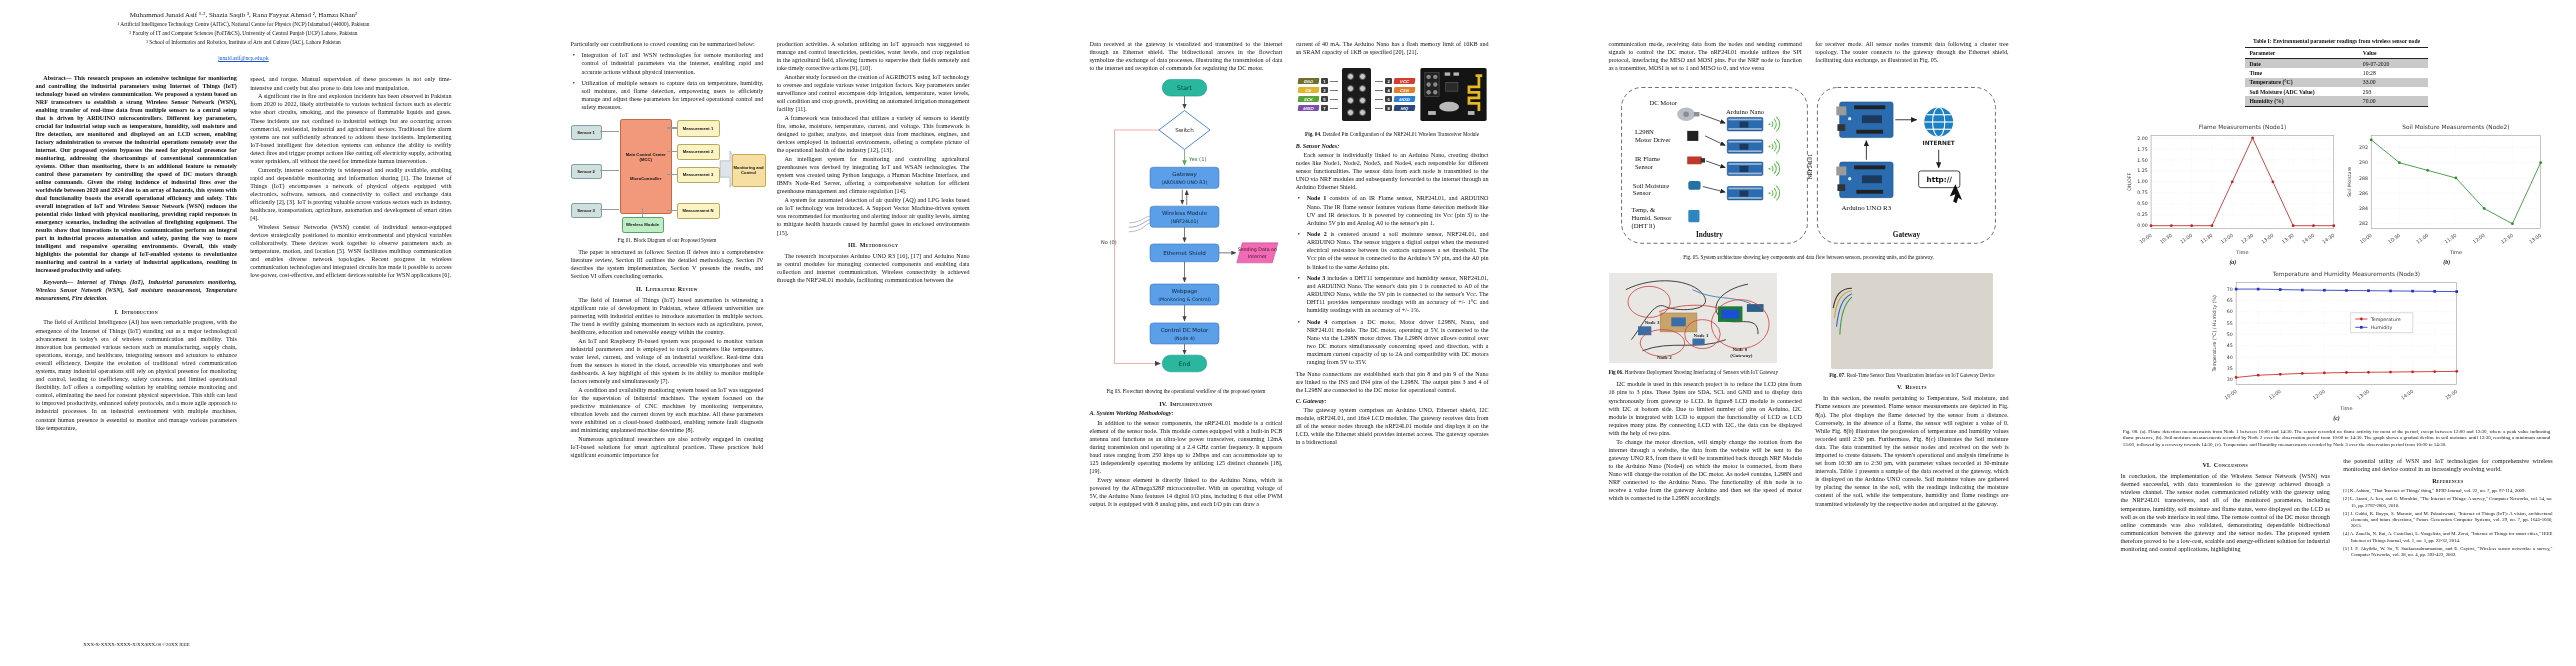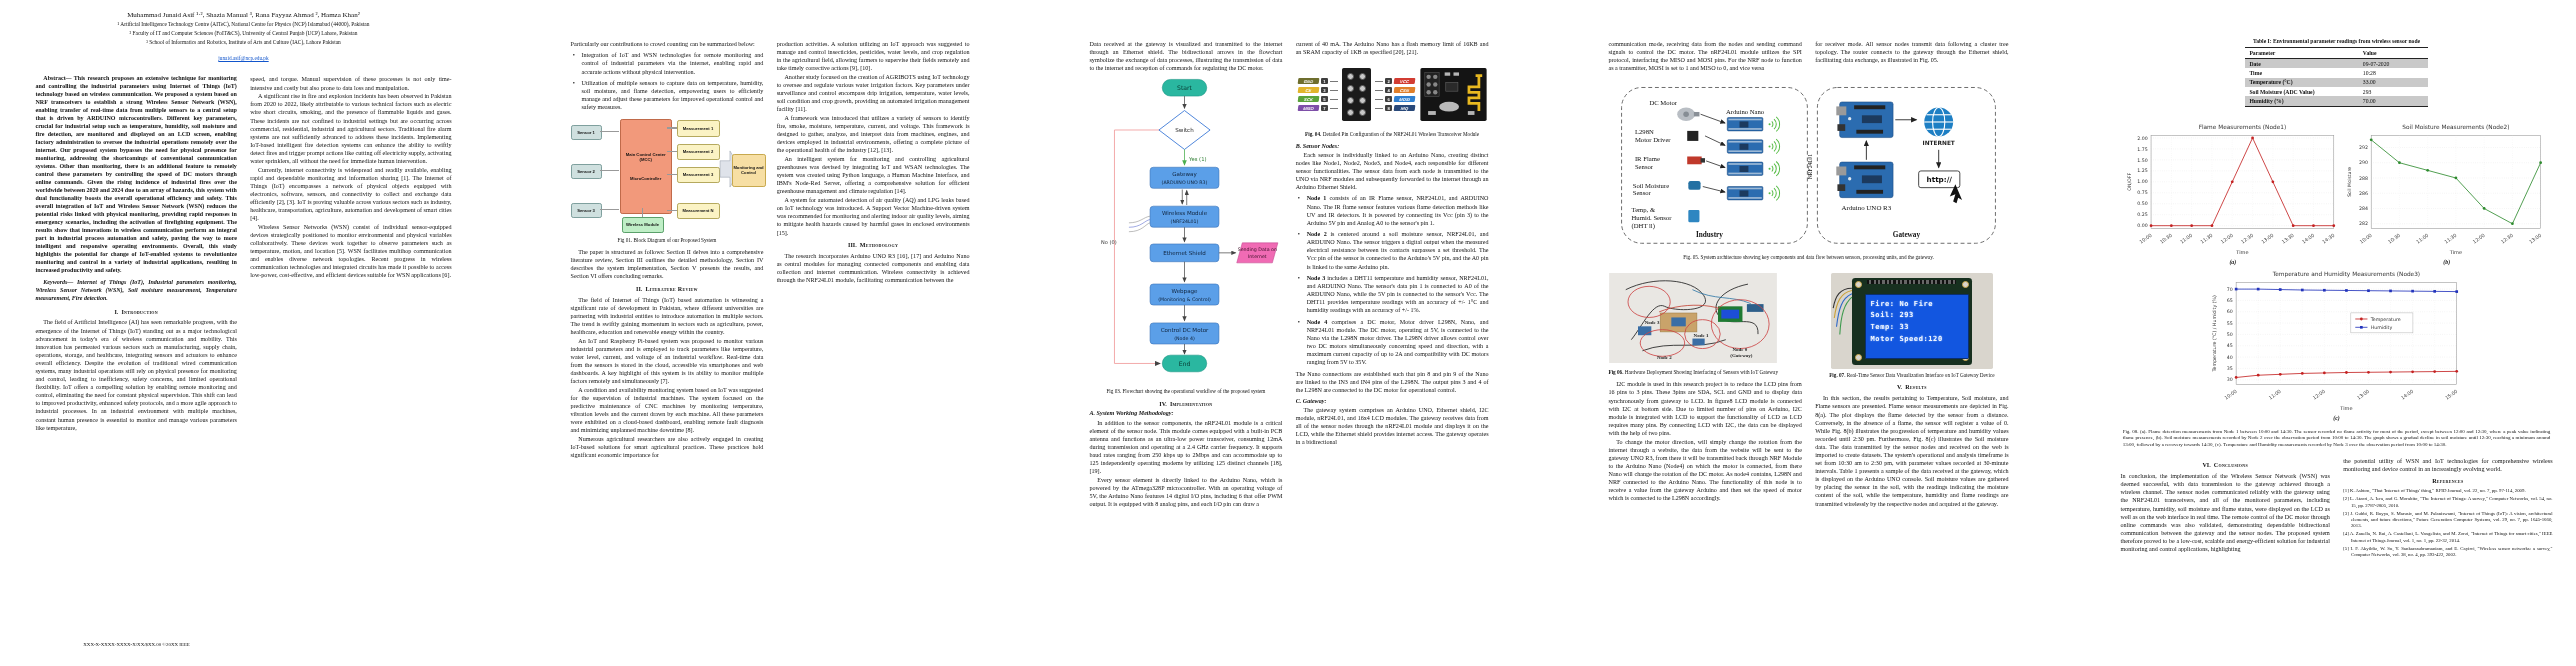--- a/index.html
+++ b/index.html
@@ -81,21 +81,21 @@
   .botcols{margin-top:7.8px;}
   .ref{font-size:4.8px;line-height:1.32;text-align:justify;padding-left:7.8px;text-indent:-7.8px;margin-bottom:1.7px;}
   svg text{font-family:"DejaVu Sans",sans-serif;}
   svg .serif{font-family:"Liberation Serif",serif;}
 </style>
 </head>
 <body>
 
 <div class="page" id="p1">
   <div class="pad">
-    <div class="authors">Muhammad Junaid Asif ¹·², Shazia Manual ³, Rana Fayyaz Ahmad ², Hamza Khan²</div>
+    <div class="authors">Muhammad Junaid Asif ¹·², Shazia Saqib ³, Rana Fayyaz Ahmad ², Hamza Khan²</div>
     <div class="affil">¹ Artificial Intelligence Technology Centre (AITeC), National Centre for Physics (NCP) Islamabad (44000), Pakistan</div>
     <div class="affil">² Faculty of IT and Computer Sciences (FoIT&amp;CS), University of Central Punjab (UCP) Lahore, Pakistan</div>
     <div class="affil">³ School of Informatics and Robotics, Institute of Arts and Culture (IAC), Lahore Pakistan</div>
     <span class="email"><a href="#">junaid.asif@ncp.edu.pk</a></span>
     <div class="cols" style="margin-top:14.5px;">
       <div class="col">
           <div class="abs">Abstract— This research proposes an extensive technique for monitoring and controlling the industrial parameters using Internet of Things (IoT) technology based on wireless communication. We proposed a system based on NRF transceivers to establish a strong Wireless Sensor Network (WSN), enabling transfer of real-time data from multiple sensors to a central setup that is driven by ARDUINO microcontrollers. Different key parameters, crucial for industrial setup such as temperature, humidity, soil moisture and fire detection, are monitored and displayed on an LCD screen, enabling factory administration to oversee the industrial operations remotely over the internet. Our proposed system bypasses the need for physical presence for monitoring, addressing the shortcomings of conventional communication systems. Other than monitoring, there is an additional feature to remotely control these parameters by controlling the speed of DC motors through online commands. Given the rising incidence of industrial fires over the worldwide between 2020 and 2024 due to an array of hazards, this system with dual functionality boosts the overall operational efficiency and safety.  This overall integration of IoT and Wireless Sensor Network (WSN) reduces the potential risks linked with physical monitoring, providing rapid responses in emergency scenarios, including the activation of firefighting equipment. The results show that innovations in wireless communication perform an integral part in industrial process automation and safety, paving the way to more intelligent and responsive operating environments. Overall, this study highlights the potential for change of IoT-enabled systems to revolutionize monitoring and control in a variety of industrial applications, resulting in increased productivity and safety.</div>
           <div class="kw">Keywords— Internet of Things (IoT), Industrial parameters monitoring, Wireless Sensor Network (WSN), Soil moisture measurement, Temperature measurement, Fire detection.</div>
           <div class="sech"><span>I. </span><span class="sc">Introduction</span></div>
           <div class="para">The field of Artificial Intelligence (AI) has seen remarkable progress, with the emergence of the Internet of Things (IoT) standing out as a major technological advancement in today's era of wireless communication and mobility. This innovation has permeated various sectors such as manufacturing, supply chain, operations, storage, and healthcare, integrating sensors and actuators to enhance overall efficiency. Despite the evolution of traditional wired communication systems, many industrial operations still rely on physical presence for monitoring and control, leading to inefficiency, safety concerns, and limited operational flexibility. IoT offers a compelling solution by enabling remote monitoring and control, eliminating the need for constant physical supervision. This shift can lead to improved productivity, enhanced safety protocols, and a more agile approach to industrial processes. In an industrial environment with multiple machines, constant human presence is essential to monitor and manage various parameters like temperature,</div>
@@ -451,33 +451,20 @@
         </svg>
         <div class="figcap" style="text-align:left;margin-left:0;"><b>Fig 06.</b><span> Hardware Deployment Showing Interfacing of Sensors with IoT Gateway</span></div>
         <div>
             <div class="para">I2C module is used in this research project is to reduce the LCD pins from 16 pins to 3 pins. These 3pins are SDA, SCL and GND and to display data synchronously from gateway to LCD. In figure8 LCD module is connected with I2C at bottom side. Due to limited number of pins on Arduino, I2C module is integrated with LCD to support the functionality of LCD as LCD requires many pins. By connecting LCD with I2C, the data can be displayed with the help of two pins.</div>
             <div class="para">To change the motor direction, will simply change the rotation from the internet through a website, the data from the website will be sent to the gateway UNO R3, from there it will be transmitted back through NRF Module to the Arduino Nano (Node4) on which the motor is connected, from there Nano will change the rotation of the DC motor. As node4 contains, L298N and NRF connected to the Arduino Nano. The functionality of this node is to receive a value from the gateway Arduino and then set the speed of motor which is connected to the L298N accordingly.</div>
           </div>
       </div>
       <div class="col">
 
         <div class="fig fig07">
-          <div class="pcb">
-            <div class="hole" style="left:3.3px;top:3.3px;"></div>
-              <div class="hole" style="right:3.3px;top:3.3px;"></div>
-            <div class="hole" style="left:3.3px;bottom:3.3px;"></div>
-              <div class="hole" style="right:3.3px;bottom:3.3px;"></div>
-            <div class="pins"></div>
-            <div class="lcdscr">
-                <div>Fire: No Fire</div>
-                <div>Soil: 293</div>
-                <div>Temp: 33</div>
-                <div>Motor Speed:120</div>
-              </div>
-          </div>
           <svg width="22" height="67" style="position:absolute;left:0;top:5.6px;" viewBox="0 0 40 120">
             <path d="M38,20 C18,24 10,40 6,70" fill="none" stroke="#caa23a" stroke-width="2"></path>
             <path d="M38,26 C20,34 14,52 10,86" fill="none" stroke="#2d67c9" stroke-width="2"></path>
             <path d="M38,32 C24,44 18,64 16,100" fill="none" stroke="#3d9a4e" stroke-width="2"></path>
             <path d="M38,16 C16,16 8,30 4,52" fill="none" stroke="#333" stroke-width="2"></path>
           </svg>
         </div>
         <div class="figcap"><b>Fig. 07</b><span>. Real-Time Sensor Data Visualization Interface on IoT Gateway Device</span></div>
         <div>
             <div class="sech"><span>V. </span><span class="sc">Results</span></div>

